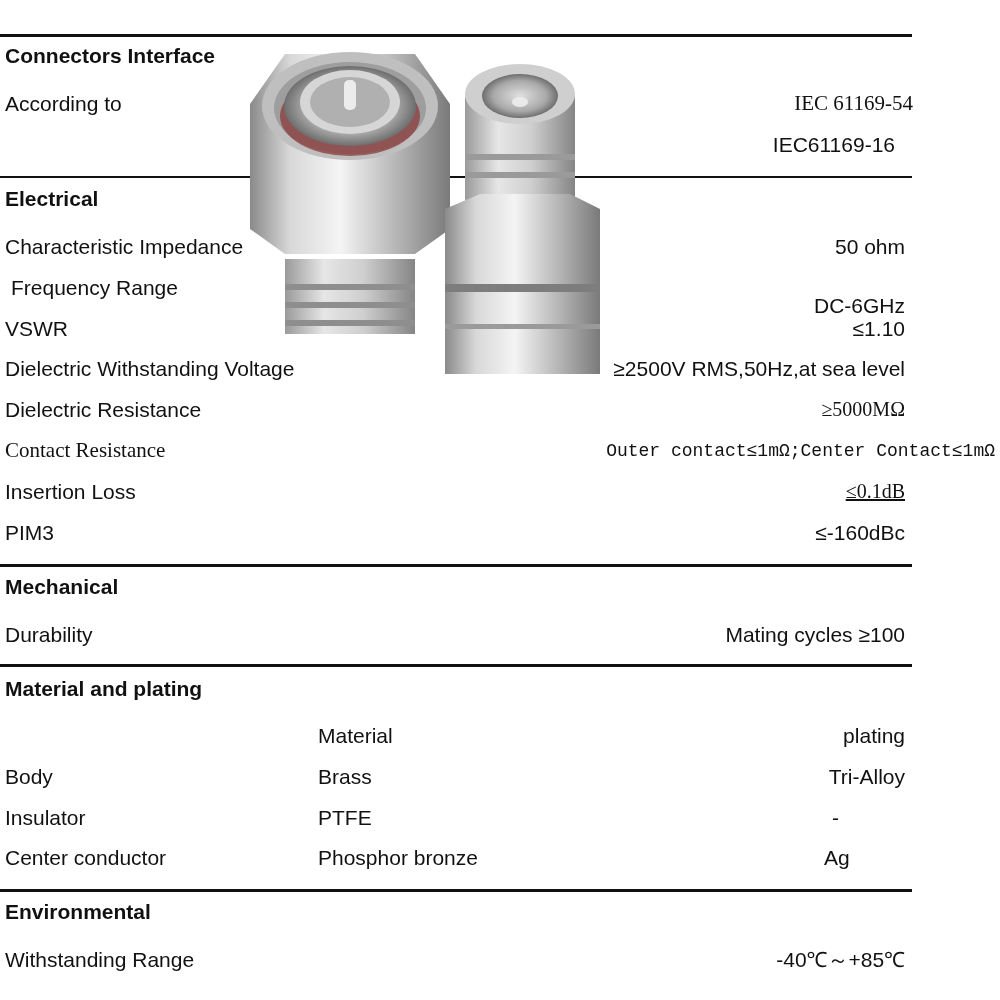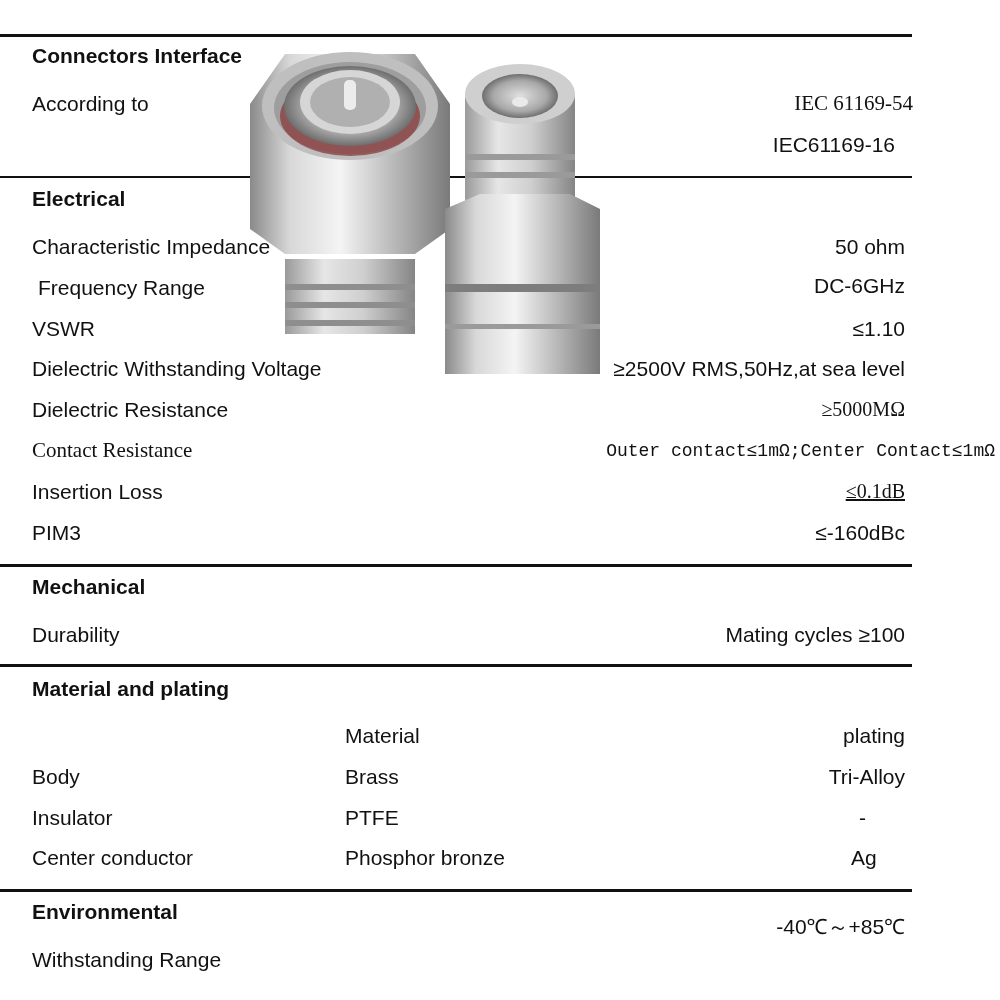--- a/index.html
+++ b/index.html
@@ -1,21 +1,21 @@
 <!DOCTYPE html>
 <html><head>
 <meta charset="utf-8">
 <style>
   html, body { margin:0; padding:0; background:#ffffff; }
   body { width:1000px; height:1000px; position:relative; overflow:hidden;
          font-family:"Liberation Sans", sans-serif; color:#111; }
   .rule { position:absolute; left:0; width:912px; background:#111; }
   .rule.thick { height:3px; }
   .rule.thin { height:2px; }
-  .t { position:absolute; font-size:21px; white-space:nowrap; line-height:1;margin-left:27px; }
+  .t { position:absolute; font-size:21px; white-space:nowrap; line-height:1; }
   .h { font-weight:bold; font-size:21px; }
   .r { text-align:right; }
   .mono { font-family:"Liberation Mono", "DejaVu Sans Mono", monospace; font-size:18px; }
   .serifv { font-family:"Liberation Serif", serif; font-size:20px; }
   .photo { position:absolute; }
 </style>
 </head>
 <body>
 
 <div class="rule thick" style="top:34px;"></div>
@@ -28,21 +28,21 @@
 <div class="t" style="left:5px;top:93px;">According to</div>
 <div class="t r" style="right:87px;top:93px;font-family:Liberation Serif, serif;">IEC 61169-54</div>
 <div class="t r" style="right:105px;top:134px;">IEC61169-16</div>
 
 <div class="t h" style="left:5px;top:188px;">Electrical</div>
 
 <div class="t" style="left:5px;top:236px;">Characteristic Impedance</div>
 <div class="t r" style="right:95px;top:236px;">50 ohm</div>
 
 <div class="t" style="left:11px;top:277px;">Frequency Range</div>
-<div class="t r" style="right:95px;top:275px;text-align:right;">DC-6GHz</div>
+<div class="t r" style="right:95px;top:295px;text-align:right;">DC-6GHz</div>
 
 <div class="t" style="left:5px;top:318px;">VSWR</div>
 <div class="t r" style="right:95px;top:318px;">≤1.10</div>
 
 <div class="t" style="left:5px;top:358px;">Dielectric Withstanding Voltage</div>
 <div class="t r" style="right:95px;top:358px;">≥2500V RMS,50Hz,at sea level</div>
 
 <div class="t" style="left:5px;top:399px;">Dielectric Resistance</div>
 <div class="t r serifv" style="right:95px;top:399px;">≥5000MΩ</div>
 
@@ -70,21 +70,21 @@
 <div class="t" style="left:5px;top:807px;">Insulator</div>
 <div class="t" style="left:318px;top:807px;">PTFE</div>
 <div class="t" style="left:832px;top:807px;">-</div>
 
 <div class="t" style="left:5px;top:847px;">Center conductor</div>
 <div class="t" style="left:318px;top:847px;">Phosphor bronze</div>
 <div class="t" style="left:824px;top:847px;">Ag</div>
 
 <div class="t h" style="left:5px;top:901px;">Environmental</div>
 <div class="t" style="left:5px;top:949px;">Withstanding Range</div>
-<div class="t r" style="right:95px;top:916px;">-40℃～+85℃</div>
+<div class="t r" style="right:95px;top:949px;">-40℃～+85℃</div>
 
 <svg class="photo" style="left:240px;top:44px;" width="360" height="330" viewBox="0 0 360 330">
   <defs>
     <linearGradient id="metal" x1="0" x2="1" y1="0" y2="0">
       <stop offset="0" stop-color="#8a8a8a"></stop>
       <stop offset="0.2" stop-color="#d8d8d8"></stop>
       <stop offset="0.45" stop-color="#f4f4f4"></stop>
       <stop offset="0.7" stop-color="#bdbdbd"></stop>
       <stop offset="1" stop-color="#7a7a7a"></stop>
     </linearGradient>

